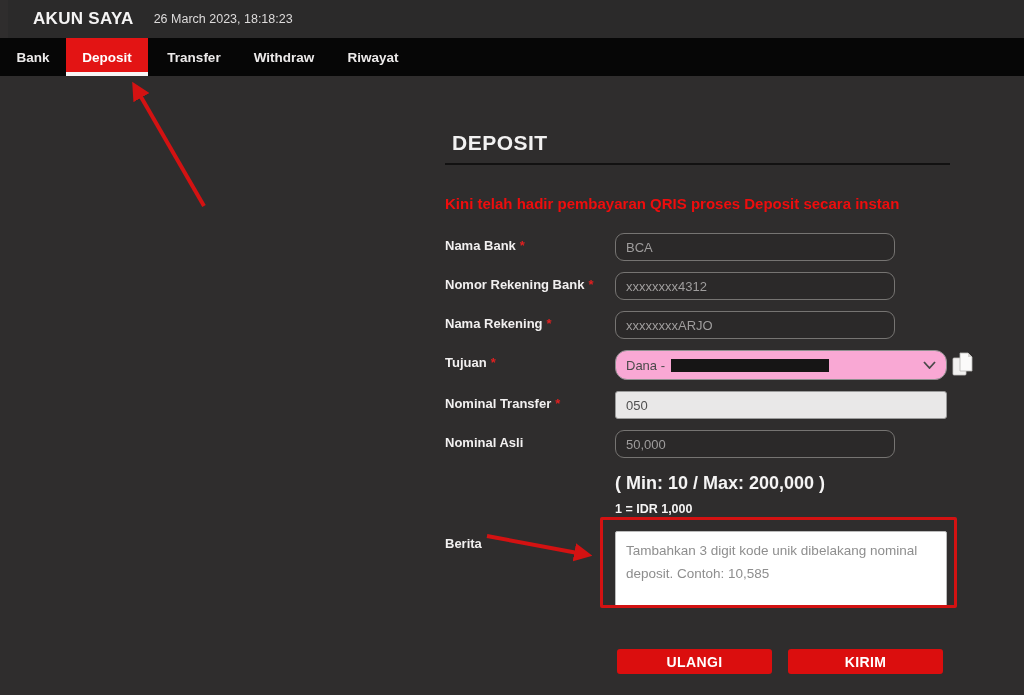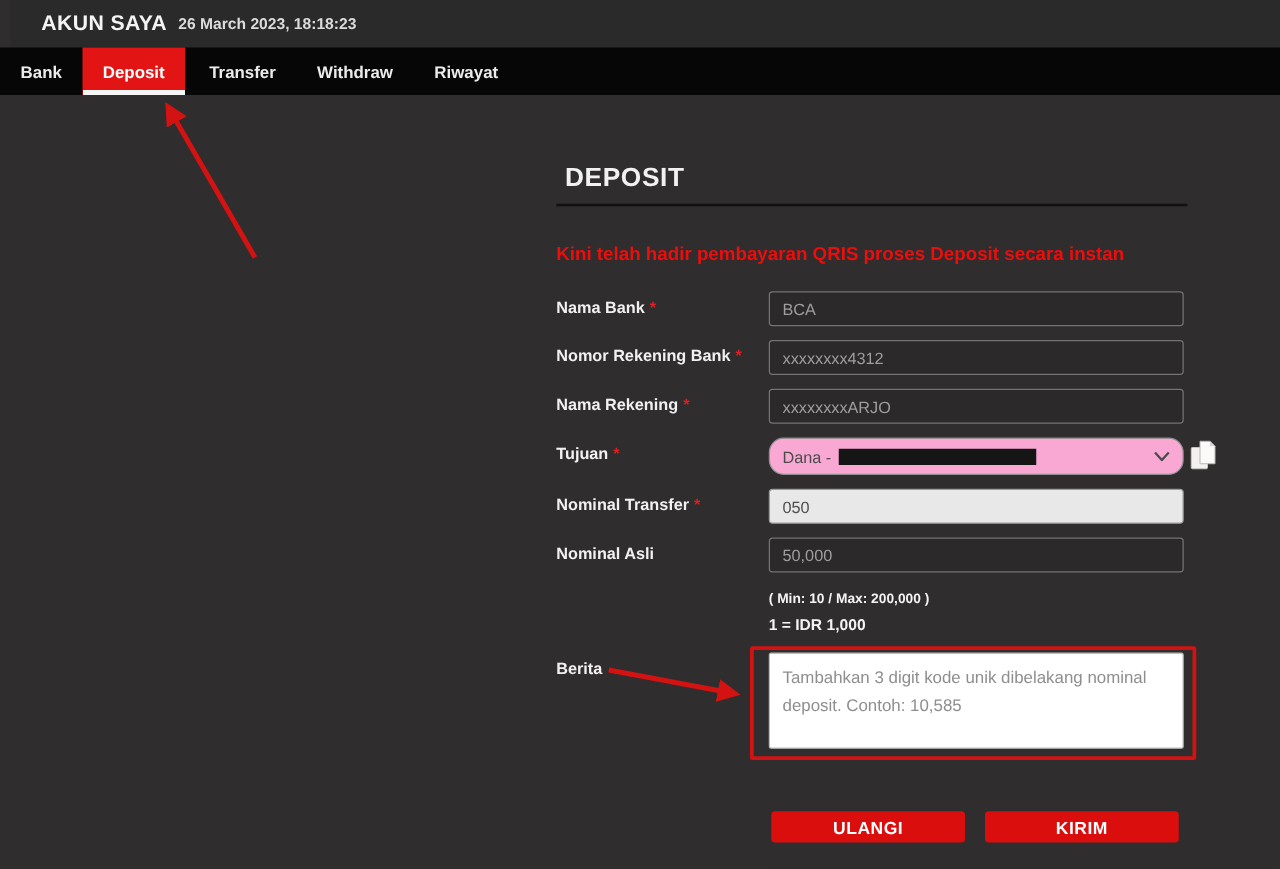--- a/index.html
+++ b/index.html
@@ -9,21 +9,21 @@
     background:#2f2d2d; overflow:hidden; position:relative;
   }
   .page { position:absolute; inset:0; width:1024px; height:695px; }
 
   
   .top-header {
     position:absolute; left:8px; top:0; width:1024px; height:38px;
     background:#2b2a2a; display:flex; align-items:center;
   }
   .brand { color:#f5f4f4; font-size:17px; font-weight:bold; letter-spacing:.3px; margin-left:25px; }
-  .datetime { color:#dddbdb; font-size:12.5px; font-weight:bold; margin-left:9px; }
+  .datetime { color:#dddbdb; font-size:12.5px; font-weight:normal; margin-left:20px; }
 
   
   .main-nav {
     position:absolute; left:0; top:38px; width:1024px; height:38px;
     background:#060606; display:flex; align-items:stretch;
   }
   .tab {
     height:38px; display:flex; align-items:center; justify-content:center;
     color:#eceaea; font-size:13.5px; font-weight:bold; cursor:pointer;text-align:center;
   }
@@ -40,41 +40,41 @@
     position:absolute; left:445px; top:195px; width:520px;
     color:#ee0d0d; font-size:15px; font-weight:bold;
   }
 
   .rows { position:absolute; left:445px; top:233px; width:510px; }
   .row { display:flex; margin-bottom:11px; }
   .lbl { width:170px; padding-top:5px; color:#f2f0f0; font-size:13px; font-weight:bold; }
   .req { color:#e02020; margin-left:4px; font-weight:bold; }
   .ctl { width:332px; }
   input.dark {
-    width:332px; height:28px; background:#2b2929; border:1px solid #767472;
-    border-radius:3px; color:#9f9d9d; font-size:13px; padding:0 10px;
+    width:280px; height:28px; background:#2b2929; border:1px solid #767472;
+    border-radius:9px; color:#9f9d9d; font-size:13px; padding:0 10px;
     font-family:"Liberation Sans","DejaVu Sans",sans-serif; outline:none;
   }
   input.light {
     width:332px; height:28px; background:#e9e8e8; border:1px solid #9b9b9b;
     border-radius:3px; color:#4f4f4f; font-size:13px; padding:12px 10px;
     font-family:"Liberation Sans","DejaVu Sans",sans-serif; outline:none;
   }
   .select-box {
     width:332px; height:30px; background:#f9a8d4; border:1px solid #8f8f8f;
     border-radius:12px; display:flex; align-items:center; padding:0 10px; cursor:pointer;
   }
   .select-text { color:#4a4a4a; font-size:13px; white-space:nowrap; }
   .redaction-bar { width:158px; height:13px; background:#161515; margin-left:6px; }
   .chevron { margin-left:auto; display:flex; align-items:center; }
 
   .asli-row { margin-top:4px; }
 
   .hints { margin-left:170px; }
-  .hint-minmax { margin-top:15px; color:#f5f4f4; font-size:11px; font-weight:bold; }
+  .hint-minmax { margin-top:15px; color:#f5f4f4; font-size:18px; font-weight:bold; }
   .hint-rate { margin-top:8px; color:#f5f4f4; font-size:12.5px; font-weight:bold; }
 
   .berita-row { margin-top:15px; }
   textarea.berita {
     width:332px; height:77px; background:#ffffff; border:1px solid #bbb;
     border-radius:2px; padding:7px 10px; font-size:13.5px; line-height:1.72;
     color:#6d6d6d; resize:none; outline:none;
     font-family:"Liberation Sans","DejaVu Sans",sans-serif;
   }
   textarea.berita::placeholder { color:#8e8e8e; opacity:1; }

